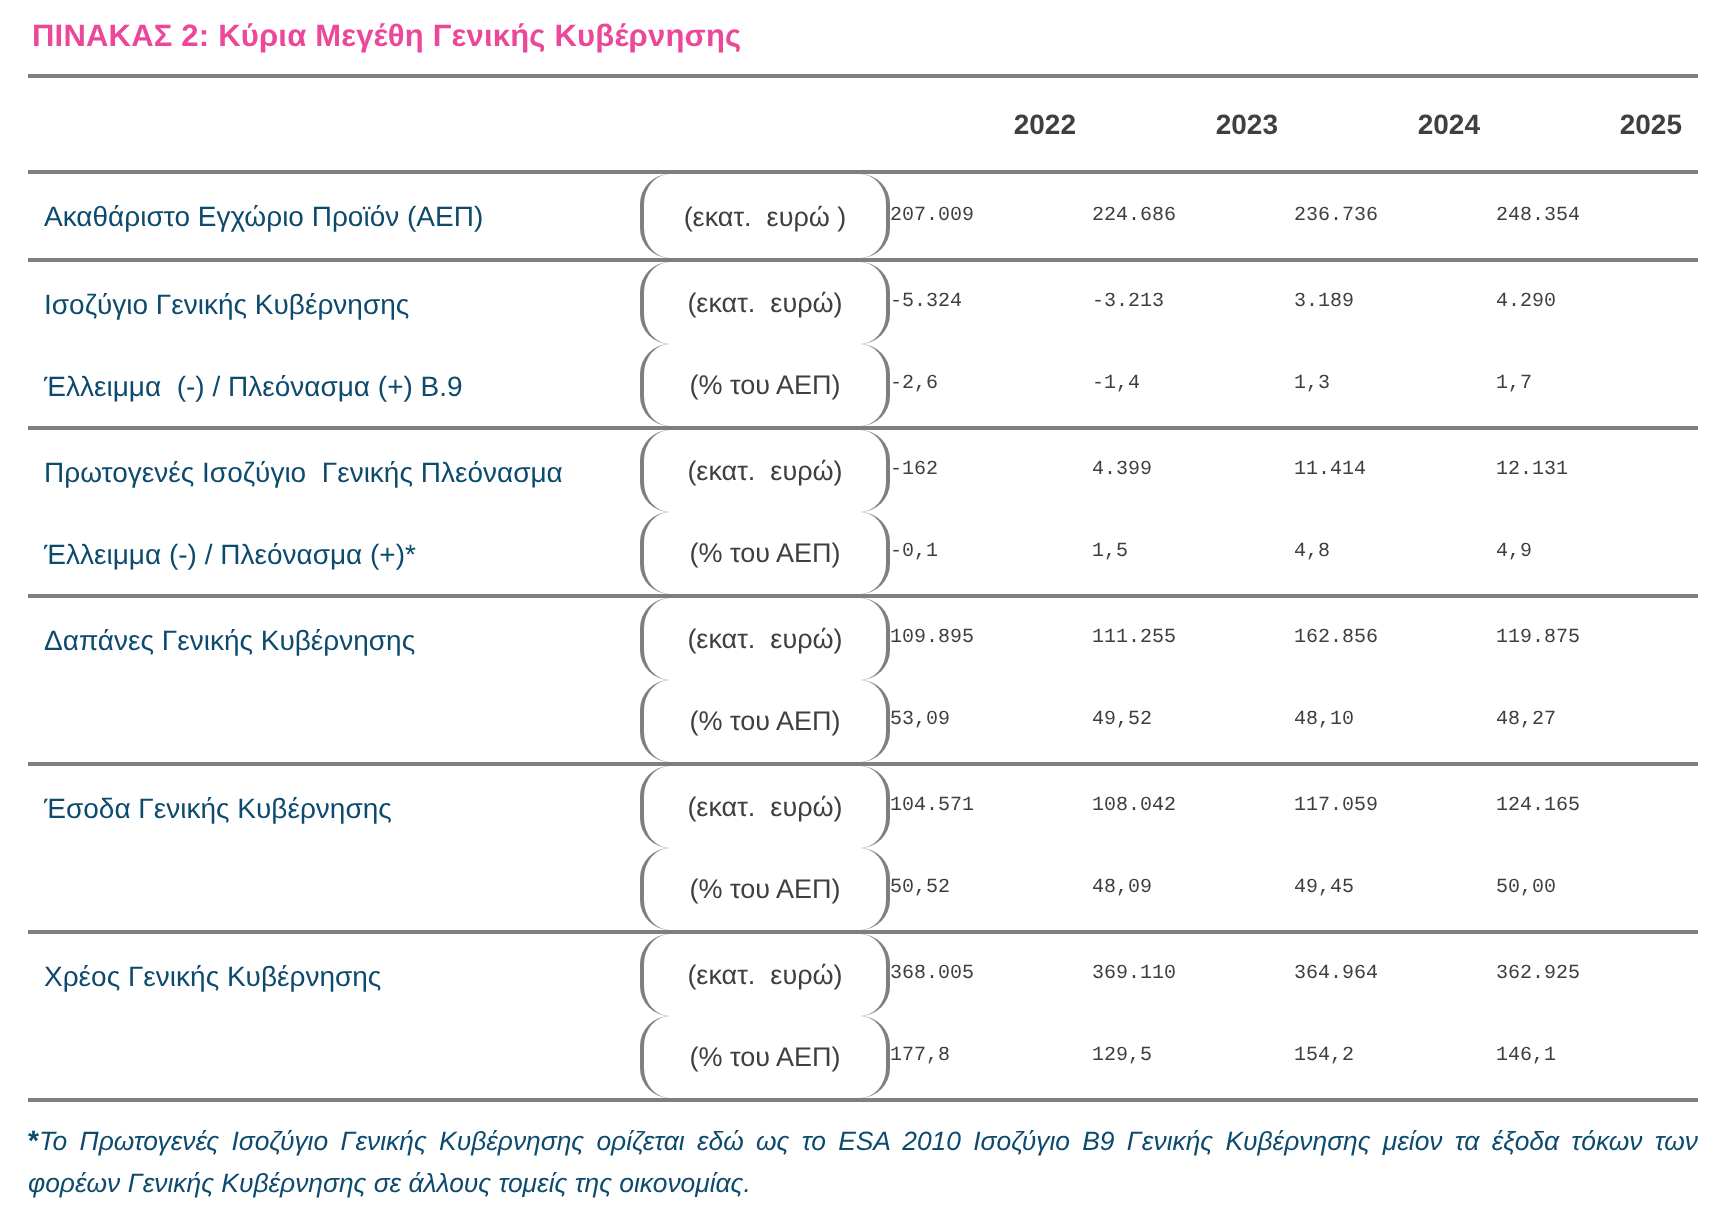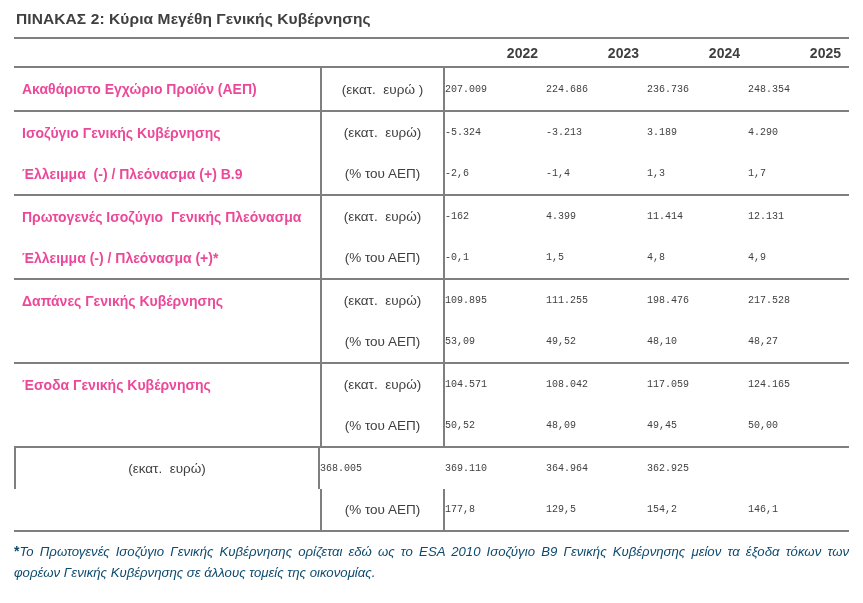--- a/index.html
+++ b/index.html
@@ -8,57 +8,58 @@
     width: 863px; height: 603px;
     background: #ffffff;
     font-family: "Liberation Sans", "DejaVu Sans", sans-serif;
     color: #3f3f3f;
     overflow: hidden;
   }
   .page { padding: 6px 14px 0 14px; }
   .title {
     font-weight: 700;
     font-size: 15.5px;
-    color: #404040;
+    color: #ec4899;
     margin: 4px 0 0 2px;
     letter-spacing: 0.1px;
   }
   .title-rule { border-bottom: 2px solid #7f7f7f; margin-top: 9px; }
   .grid-row {
     display: grid;
     grid-template-columns: 306px 125px 101px 101px 101px 101px;
     align-items: center;
   }
-  .hdr-row { height: 29px; border-bottom: 2px solid #7f7f7f; }
+  .hdr-row { height: 48px; border-bottom: 2px solid #7f7f7f; }
   .year {
     text-align: right;
     font-weight: 700;
     font-size: 14px;
     padding-right: 8px;
     color: #3f3f3f;
   }
   .sec { border-bottom: 2px solid #7f7f7f; }
   .row { height: 41px; }
   .sec-single .row { height: 42px; }
   .cell-label {
     padding-left: 8px;
-    font-weight: 700;
+    font-weight: 400;
     font-size: 14px;
     white-space: pre;
-    color: #ec4899;
+    color: #0c4a6e;
   }
   .cell-unit {
     height: 100%;
     display: flex;
     align-items: center;
     justify-content: center;
     font-size: 13.5px;
     white-space: pre;
     border-left: 2px solid #7f7f7f;
     border-right: 2px solid #7f7f7f;
+    border-radius: 15px;
   }
   .cell-val {
     text-align: left;
     font-size: 10px;
     padding-right: 8px;
     font-family: Liberation Mono, monospace;
   }
   .footnote {
     margin-top: 9px;
     font-size: 13.2px;
@@ -134,22 +135,22 @@
       <div class="cell-val">4,9</div>
     </div>
   </div>
 
   <div class="sec">
     <div class="grid-row row">
       <div class="cell-label">Δαπάνες Γενικής Κυβέρνησης</div>
       <div class="cell-unit">(εκατ.  ευρώ)</div>
       <div class="cell-val">109.895</div>
       <div class="cell-val">111.255</div>
-      <div class="cell-val">198.476</div>
-      <div class="cell-val">217.528</div>
+      <div class="cell-val">162.856</div>
+      <div class="cell-val">119.875</div>
     </div>
     <div class="grid-row row">
       <div class="cell-label"></div>
       <div class="cell-unit">(% του ΑΕΠ)</div>
       <div class="cell-val">53,09</div>
       <div class="cell-val">49,52</div>
       <div class="cell-val">48,10</div>
       <div class="cell-val">48,27</div>
     </div>
   </div>
@@ -168,20 +169,21 @@
       <div class="cell-unit">(% του ΑΕΠ)</div>
       <div class="cell-val">50,52</div>
       <div class="cell-val">48,09</div>
       <div class="cell-val">49,45</div>
       <div class="cell-val">50,00</div>
     </div>
   </div>
 
   <div class="sec">
     <div class="grid-row row">
+      <div class="cell-label">Χρέος Γενικής Κυβέρνησης</div>
       <div class="cell-unit">(εκατ.  ευρώ)</div>
       <div class="cell-val">368.005</div>
       <div class="cell-val">369.110</div>
       <div class="cell-val">364.964</div>
       <div class="cell-val">362.925</div>
     </div>
     <div class="grid-row row">
       <div class="cell-label"></div>
       <div class="cell-unit">(% του ΑΕΠ)</div>
       <div class="cell-val">177,8</div>

